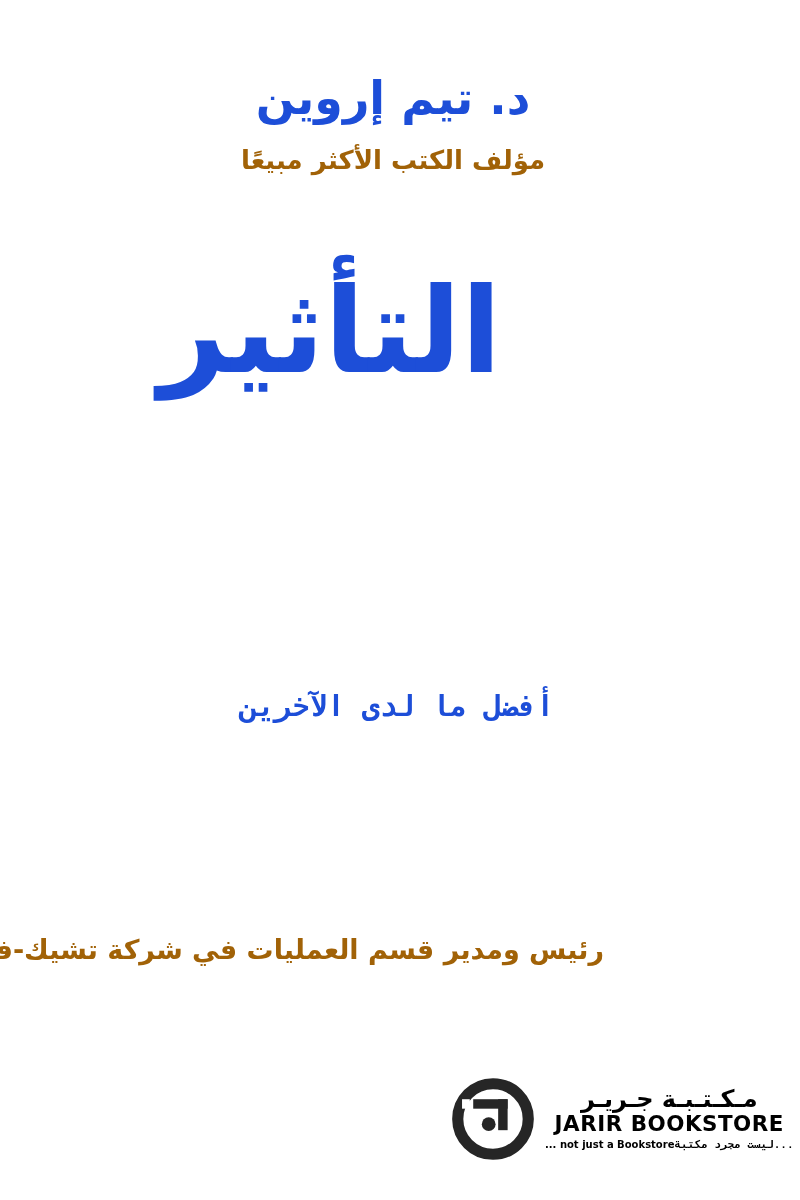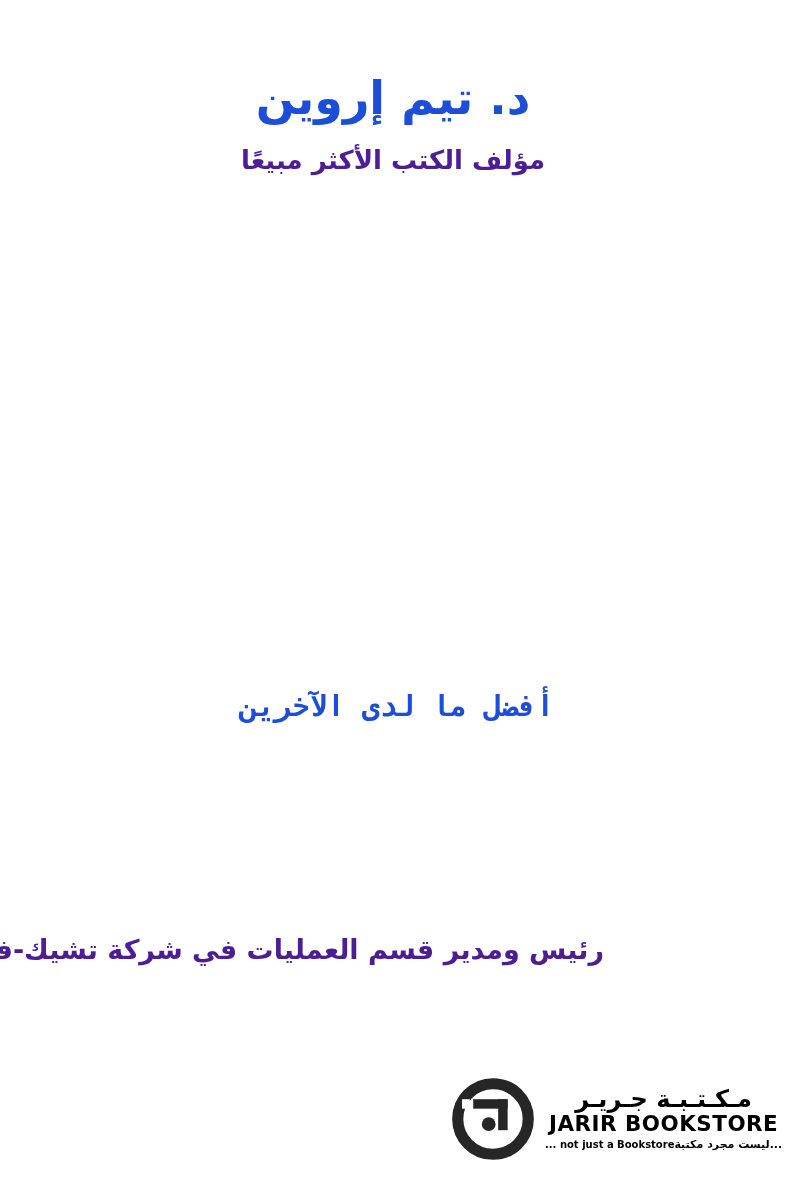--- a/index.html
+++ b/index.html
@@ -10,21 +10,21 @@
   .cover {
     position: relative;
     width: 800px;
     height: 1200px;
     margin: 0 auto;
     background: #ffffff;
     overflow: hidden;
     font-family: "DejaVu Sans", sans-serif;
   }
   .red { color: #1d4ed8; }
-  .ink { color: #4c1d95; }
+  .ink { color: #a16207; }
 
   
   .author-name {
     position: absolute;
     top: 70px; left: 0; right: 14px;
     text-align: center;
     direction: rtl;
     font-size: 46px;
     font-weight: bold;
     line-height: 1.25;
@@ -155,30 +155,32 @@
   .publisher-tagline-en {
     font-size: 10px;
     font-weight: bold;
     white-space: nowrap;
   }
   .publisher-tagline-ar {
     direction: rtl;
     font-size: 11px;
     font-weight: bold;
     white-space: nowrap;
+    font-family: Liberation Mono, monospace;
   }
 </style>
 </head>
 <body>
 
 <div class="cover">
 
   <div class="author-name red">د. تيم إروين</div>
   <div class="author-tagline ink">مؤلف الكتب الأكثر مبيعًا</div>
 
+  <div class="title-line1 red">التأثير</div>
 
   <div class="subtitle-line2 red">أفضل ما لدى الآخرين</div>
 
   <div class="foreword-role ink">رئيس ومدير قسم العمليات في شركة تشيك-فيل-ايه</div>
 
   <div class="publisher">
     <span class="publisher-mark">
       <svg viewBox="0 0 100 100" width="86" height="86" aria-hidden="true">
         <circle cx="50" cy="50" r="41" fill="none" stroke="#262626" stroke-width="13"></circle>
         <rect x="27" y="27" width="40" height="11" fill="#262626"></rect>

